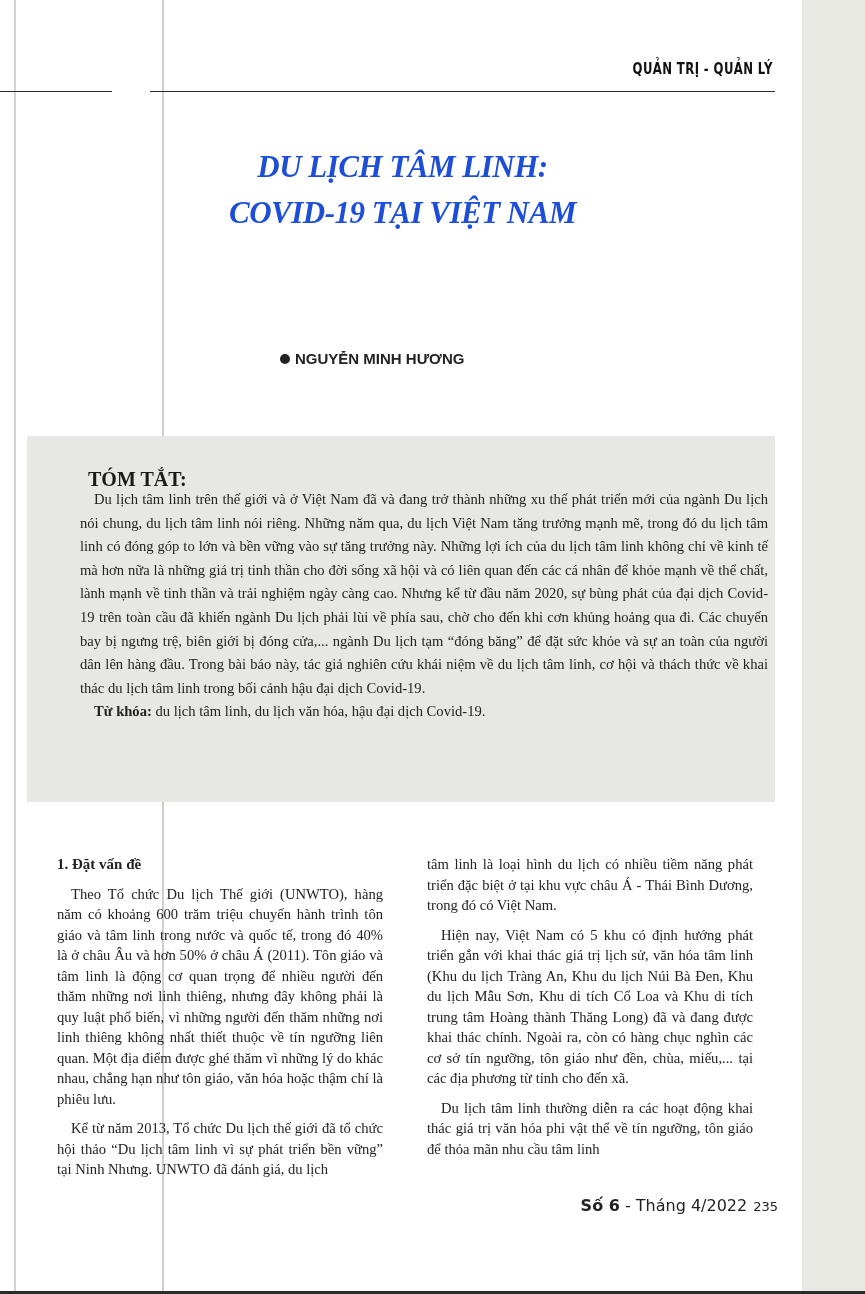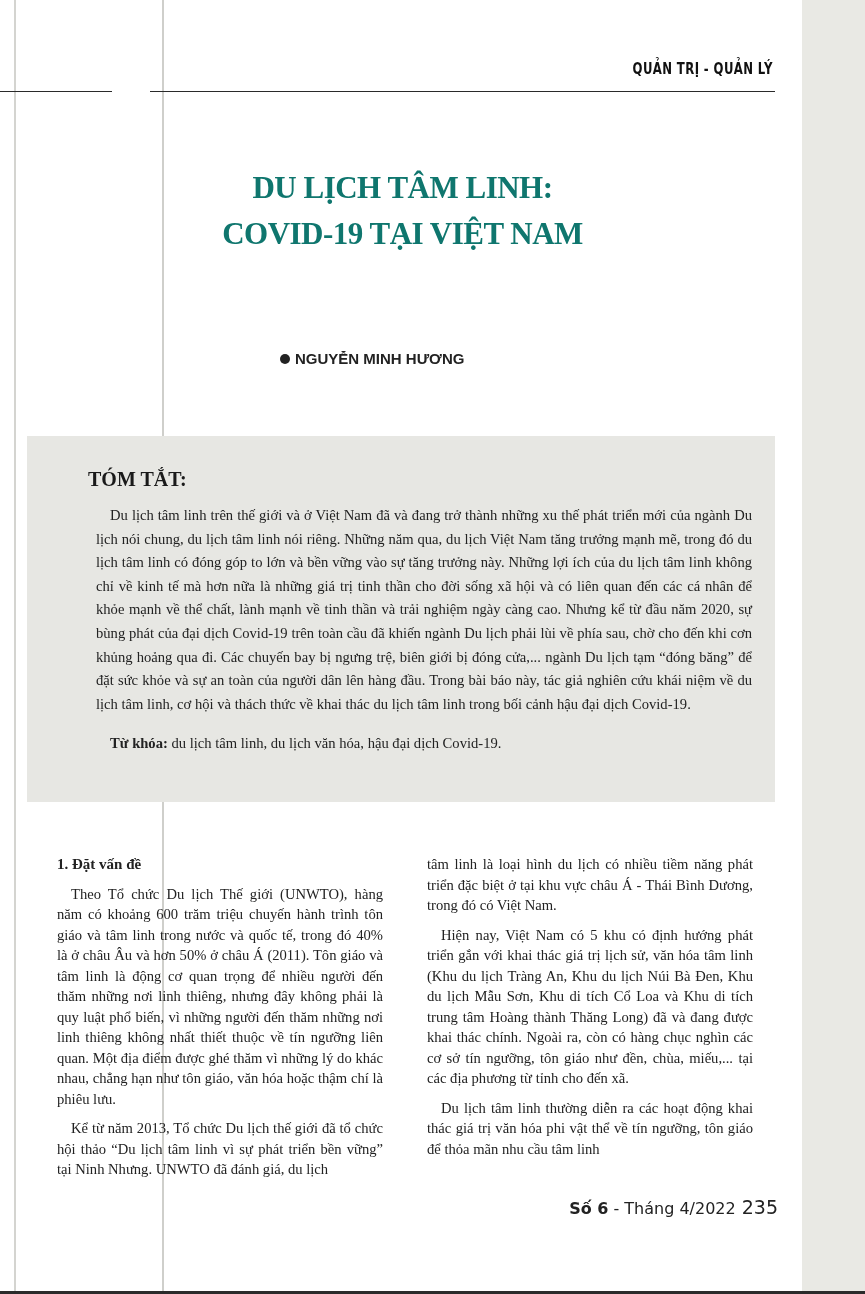--- a/index.html
+++ b/index.html
@@ -19,57 +19,57 @@
     position: absolute; left: 0; top: 91px; width: 775px; height: 1px; background: #2a2a2a;
   }
   .header-rule .gap { position: absolute; left: 112px; width: 38px; top: 0; height: 1px; background: #fff; }
   .section-label {
     position: absolute; right: 92px; top: 60px;
     font-family: "DejaVu Sans", sans-serif; font-weight: bold;
     font-size: 15px; letter-spacing: 0.5px; transform: scaleX(0.78); transform-origin: right center;
     color: #111;
   }
   .title {
-    position: absolute; left: 40px; width: 725px; top: 165px;
+    position: absolute; left: 40px; width: 725px; top: 144px;
     text-align: center; font-weight: bold; font-size: 31px; line-height: 46px;
-    letter-spacing: -0.5px; color: #0f766e;
+    letter-spacing: -0.5px; color: #1d4ed8; font-style: italic;
   }
   .author {
     position: absolute; left: 280px; top: 350px;
     font-family: "Liberation Sans", sans-serif; font-weight: bold; font-size: 15px; color: #222;
   }
   .author .dot { display: inline-block; width: 10px; height: 10px; border-radius: 50%; background: #222; margin-right: 5px; vertical-align: 0px; }
   .abstract-box {
     position: absolute; left: 27px; top: 436px; width: 748px; height: 366px;
     background: #e7e7e3;
   }
   .abstract-heading {
     position: absolute; left: 88px; top: 468px; font-weight: bold; font-size: 20px;
   }
   .abstract-body {
     position: absolute; left: 80px; top: 488px; width: 688px;
     font-size: 14.6px; line-height: 23.6px; text-align: justify; color: #222;
   }
-  .abstract-body p { margin: 16px; text-indent: 14px; font-family: Liberation Serif, serif; }
+  .abstract-body p { margin: 0; text-indent: 14px; font-family: Liberation Serif, serif; }
   .abstract-body .kw-label { font-weight: bold; }
   .col {
     position: absolute; top: 845px; width: 344px;
     font-size: 14.6px; line-height: 20.5px; text-align: justify; color: #222;
   }
   .col.left { left: 48px; }
   .col.right { left: 418px; }
   .col p { margin: 9px; text-indent: 14px; }
   .col .sec-head { font-weight: bold; font-size: 15px; text-indent: 0; margin-bottom: 1px; }
   .col p.cont { text-indent: 0; }
   .footer {
     position: absolute; right: 87px; top: 1196px;
     font-family: "DejaVu Sans", sans-serif; font-size: 16px; color: #222;
   }
   .footer .issue { font-weight: bold; }
-  .footer .page { font-size: 19px; margin-left: 6px; }
+  .footer .page { font-size: 13px; margin-left: 6px; }
   .bottom-rule { position: absolute; left: 0; top: 1291px; width: 865px; height: 3px; background: #2b2b2b; }
 </style>
 </head>
 <body>
 
 <div class="right-strip"></div>
 <div class="scan-line-v1"></div>
 <div class="scan-line-v2"></div>
 
 <div class="section-label">QUẢN TRỊ - QUẢN LÝ</div>

